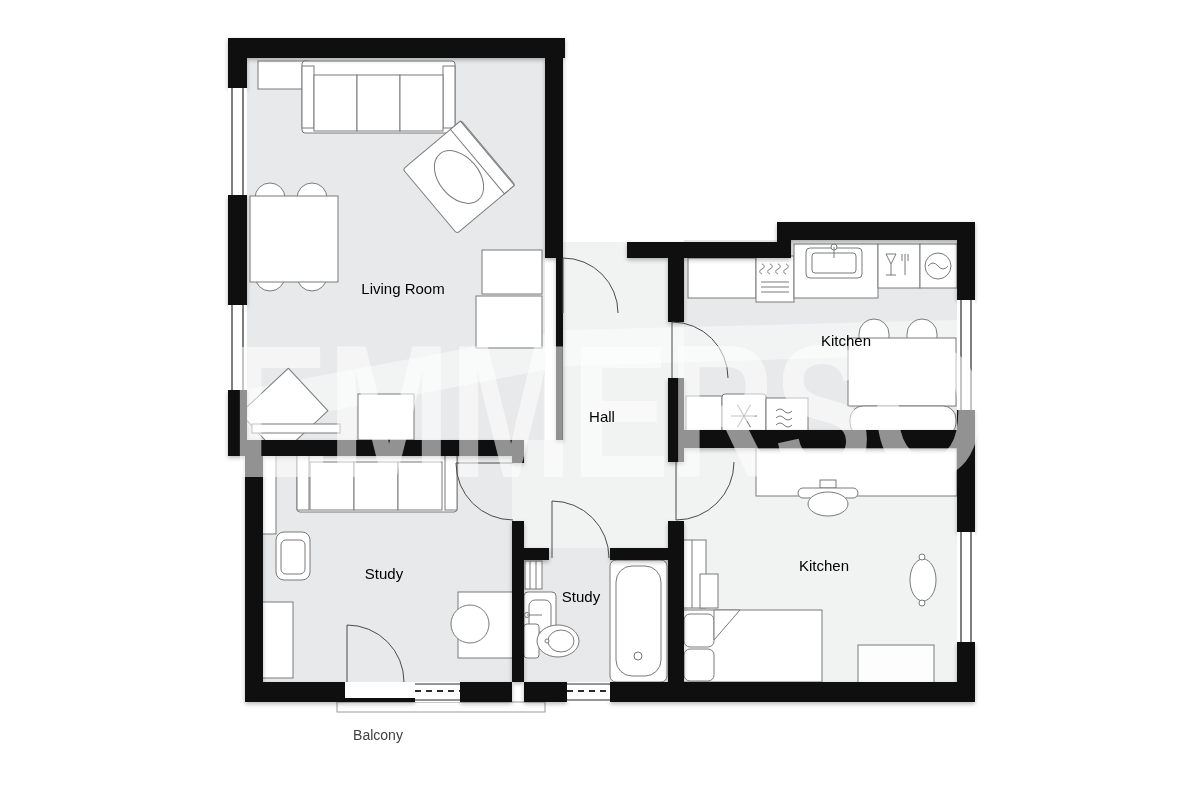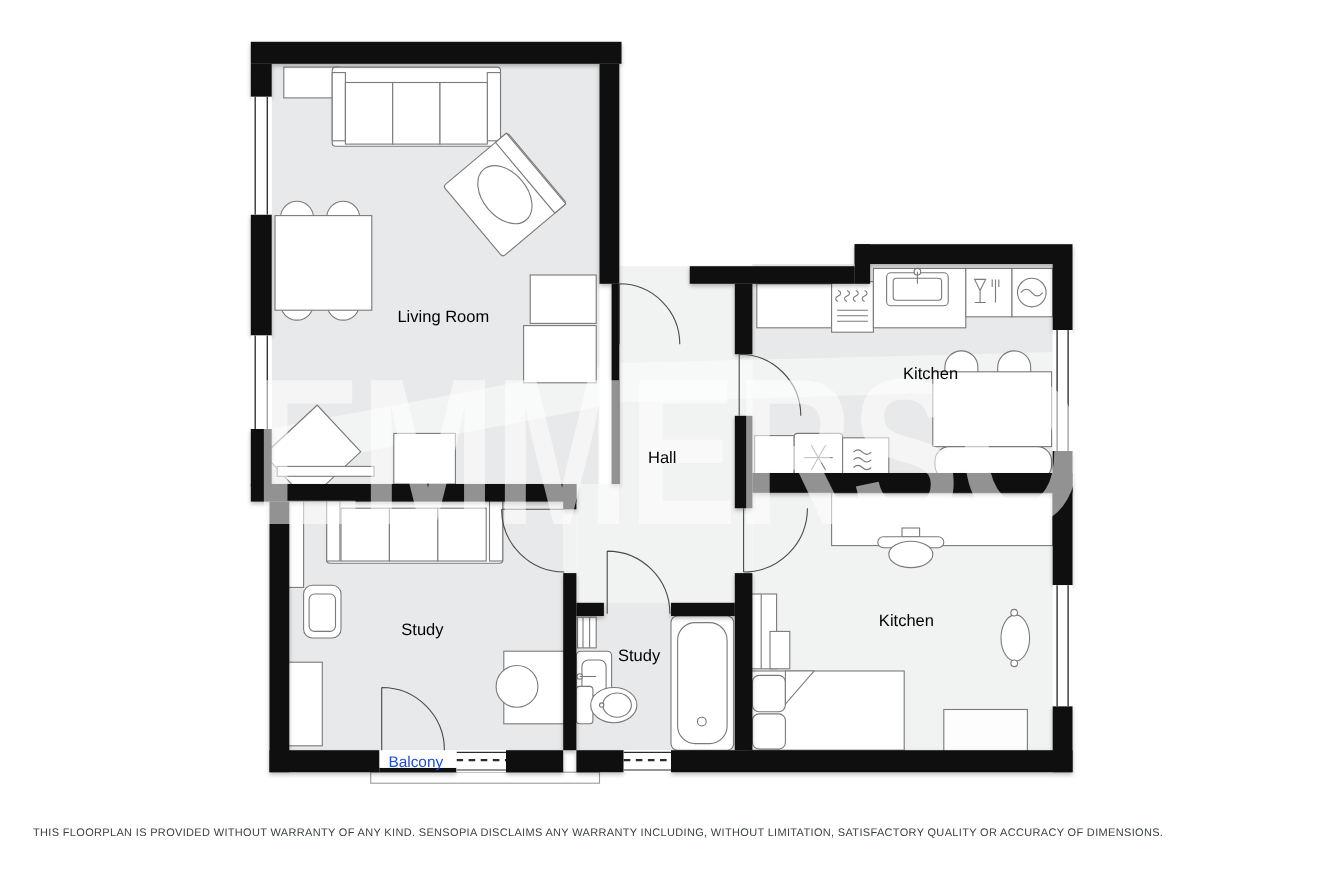--- a/index.html
+++ b/index.html
@@ -2,21 +2,21 @@
 <html><head>
 <meta charset="utf-8">
 <style>
   html,body{margin:0;padding:0;background:#ffffff;}
   #stage{position:relative;width:1200px;height:800px;overflow:hidden;background:#ffffff;
          font-family:"Liberation Sans", sans-serif;}
   #plan-svg{position:absolute;left:0;top:0;}
   .walls{filter:drop-shadow(0px 2px 2px rgba(0,0,0,0.28));}
   .room-label{position:absolute;transform:translate(-50%,-50%);color:#000000;font-size:15px;
               white-space:nowrap;z-index:30;}
-  .room-label.small{font-size:14px;color:#1d4ed8;}
+  .room-label.small{font-size:14px;color:#404040;margin-top:43px;}
   #watermark{position:absolute;left:230px;top:316px;z-index:20;color:rgba(255,255,255,0.55);
              font-weight:bold;font-size:190px;line-height:190px;letter-spacing:-2px;
              transform:scaleX(0.78);transform-origin:left top;pointer-events:none;}
   #disclaimer{position:absolute;left:30px;top:752px;font-size:10px;letter-spacing:0.3px;
               color:#3a3f44;z-index:30;}
 </style>
 </head>
 <body>
 
 <div id="stage">
@@ -280,15 +280,14 @@
 <div id="watermark">EMMERSON</div>
 
 <div class="room-label" style="left:403px;top:288px;">Living Room</div>
 <div class="room-label" style="left:846px;top:340px;">Kitchen</div>
 <div class="room-label" style="left:602px;top:416px;">Hall</div>
 <div class="room-label" style="left:384px;top:573px;">Study</div>
 <div class="room-label" style="left:581px;top:596px;">Study</div>
 <div class="room-label" style="left:824px;top:565px;">Kitchen</div>
 <div class="room-label small" style="left:378px;top:692px;">Balcony</div>
 
-<div id="disclaimer">THIS FLOORPLAN IS PROVIDED WITHOUT WARRANTY OF ANY KIND. SENSOPIA DISCLAIMS ANY WARRANTY INCLUDING, WITHOUT LIMITATION, SATISFACTORY QUALITY OR ACCURACY OF DIMENSIONS.</div>
 
 </div>
 
 </body></html>

